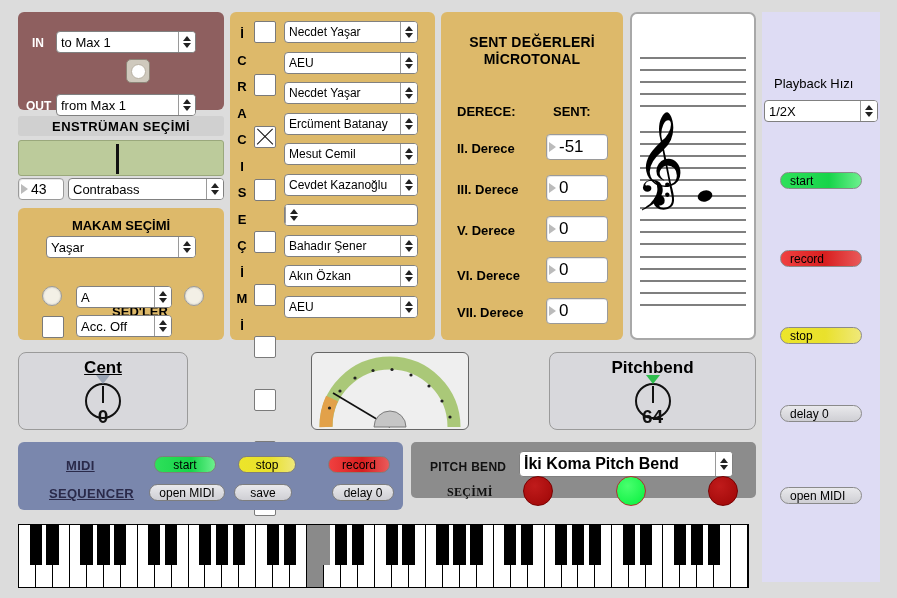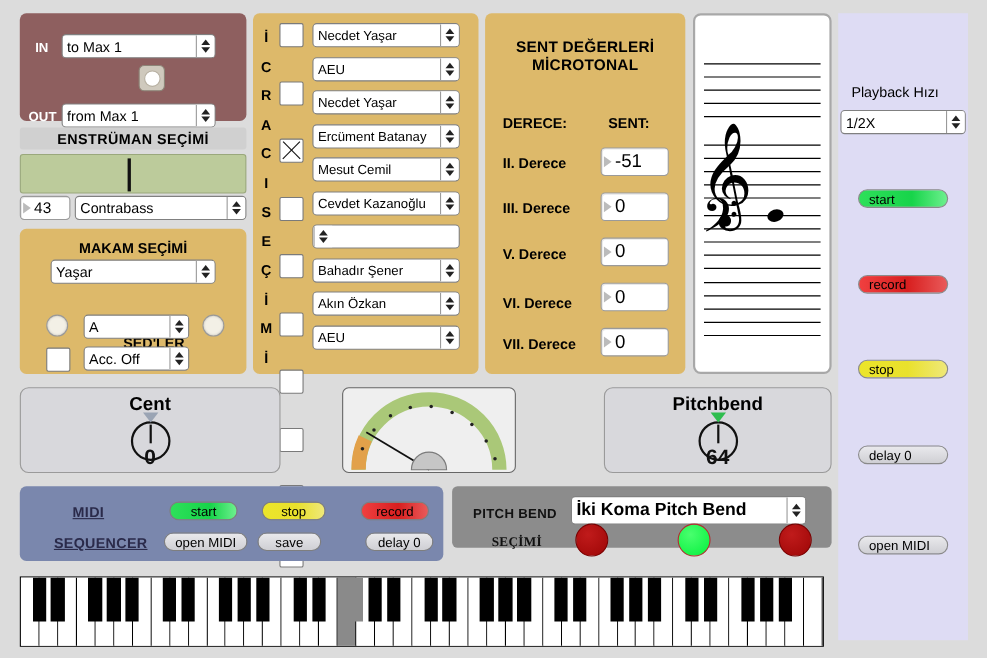--- a/index.html
+++ b/index.html
@@ -503,21 +503,21 @@
   </div>
   <div id="sidebar-buttons">
       <div class="sbtn pill green" style="top: 160px; left: 18px; position: absolute; width: 82px;">start</div>
       <div class="sbtn pill red" style="top: 238px; left: 18px; position: absolute; width: 82px;">record</div>
       <div class="sbtn pill yellow" style="top: 315px; left: 18px; position: absolute; width: 82px;">stop</div>
       <div class="sbtn pill gray" style="top: 393px; left: 18px; position: absolute; width: 82px;">delay 0</div>
       <div class="sbtn pill gray" style="top: 475px; left: 18px; position: absolute; width: 82px;">open MIDI</div>
     </div>
 </div>
 
-<div class="abs kbox" style="left:18px;top:352px;width:237px;height:78px;">
+<div class="abs kbox" style="left:18px;top:352px;width:170px;height:78px;text-decoration:underline;">
   <div class="ktitle">Cent</div>
   <div class="knob-wrap">
     <div class="knob">
       <div class="cap" style="border-top:9px solid #9aa4b4;"></div>
       <div class="needle"></div>
       <div class="kval">0</div>
     </div>
   </div>
 </div>
 

